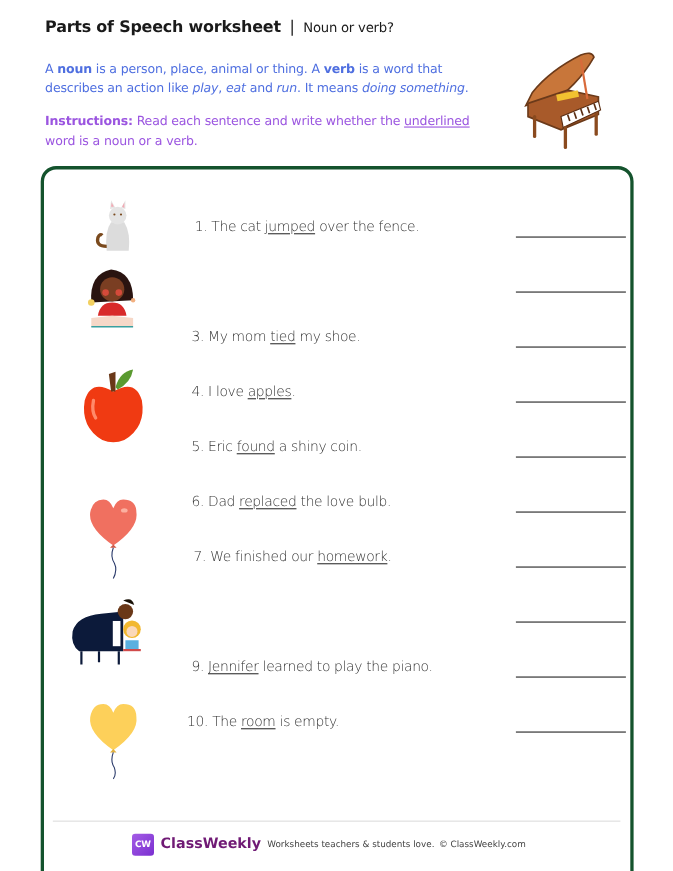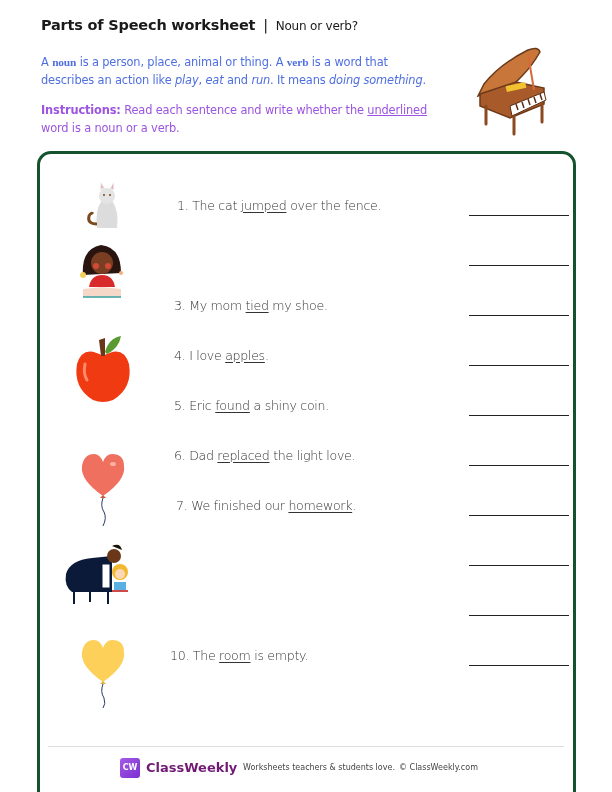--- a/index.html
+++ b/index.html
@@ -4,21 +4,21 @@
 <style>
   * { box-sizing: border-box; margin: 0; padding: 0; }
   html, body { width: 612px; height: 792px; background: #fff; overflow: hidden; }
   body { position: relative; font-family: "DejaVu Sans", sans-serif; color: #222; }
 
   .title { position: absolute; left: 41px; top: 17px; font-size: 14.5px; font-weight: bold; color: #1a1a1a; white-space: nowrap; letter-spacing: -0.2px; }
   .title .sep { font-weight: normal; margin: 0 3px; }
   .title .sub { font-weight: normal; font-size: 12px; text-align: center; }
 
   .intro { position: absolute; left: 41px; top: 53px; width: 400px; font-size: 11.4px; line-height: 18px; color: #4f6fe0; letter-spacing: -0.15px; }
-  .intro b { font-weight: bold; font-family: Liberation Serif, serif; }
+  .intro b { font-weight: bold; }
   .intro i { font-style: italic; }
 
   .instr { position: absolute; left: 41px; top: 101px; width: 400px; font-size: 11.4px; line-height: 18px; color: #9b55e0; letter-spacing: -0.15px; }
   .instr b { font-weight: bold; }
   .instr u { text-decoration: underline; margin-top: 44px; }
 
   .piano { position: absolute; left: 470px; top: 44px; width: 82px; height: 94px; }
 
   .box { position: absolute; left: 37px; top: 151px; width: 539px; height: 715px; border: 3px solid #14532d; border-radius: 14px; }
 
@@ -145,31 +145,32 @@
   </div>
   <div class="row" style="top:194px">
     <div class="q" style="left:134px"><span>4.</span> <span>I love </span><u>apples</u><span>.</span></div>
     <div class="ans" style="top:17px"></div>
   </div>
   <div class="row" style="top:244px">
     <div class="q" style="left:134px"><span>5.</span> <span>Eric </span><u>found</u><span> a shiny coin.</span></div>
     <div class="ans" style="top:17px"></div>
   </div>
   <div class="row" style="top:294px">
-    <div class="q" style="left:134px"><span>6.</span> <span>Dad </span><u>replaced</u><span> the light love.</span></div>
+    <div class="q" style="left:134px"><span>6.</span> <span>Dad </span><u>replaced</u><span> the love bulb.</span></div>
     <div class="ans" style="top:17px"></div>
   </div>
   <div class="row" style="top:344px">
     <div class="q" style="left:136px"><span>7.</span> <span>We finished our </span><u>homework</u><span>.</span></div>
     <div class="ans" style="top:17px"></div>
   </div>
   <div class="row" style="top:394px">
     <div class="ans" style="top:17px"></div>
   </div>
   <div class="row" style="top:444px">
+    <div class="q" style="left:134px"><span>9.</span> <span></span><u>Jennifer</u><span> learned to play the piano.</span></div>
     <div class="ans" style="top:17px"></div>
   </div>
   <div class="row" style="top:494px">
     <div class="q" style="left:130px"><span>10.</span> <span>The </span><u>room</u><span> is empty.</span></div>
     <div class="ans" style="top:17px"></div>
   </div>
 </div>
 
 <div class="footer-line"></div>
 <div class="logo">CW</div>

